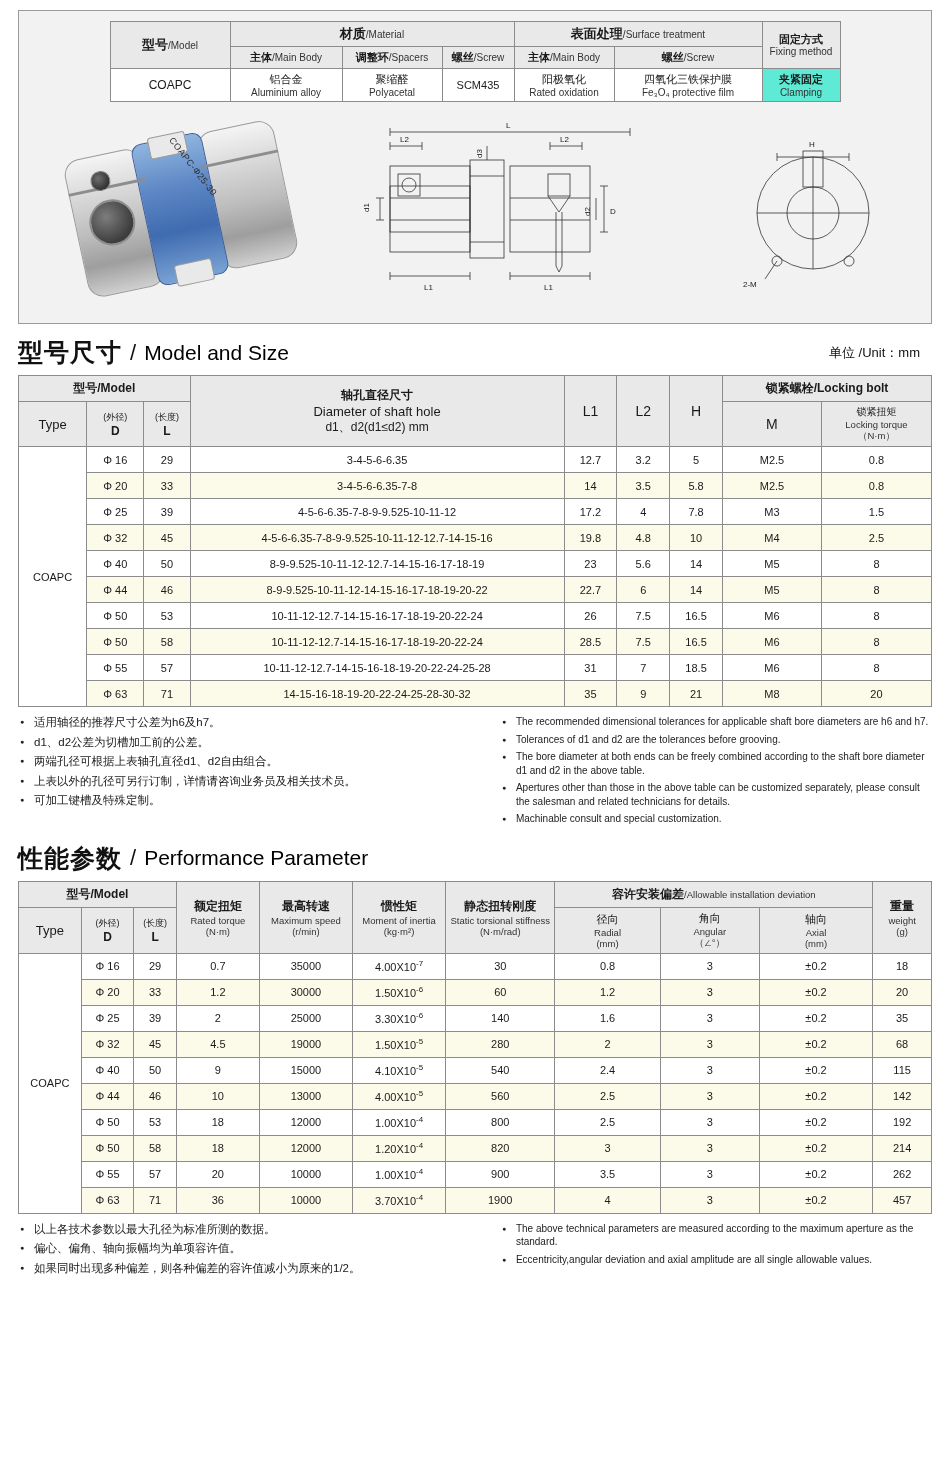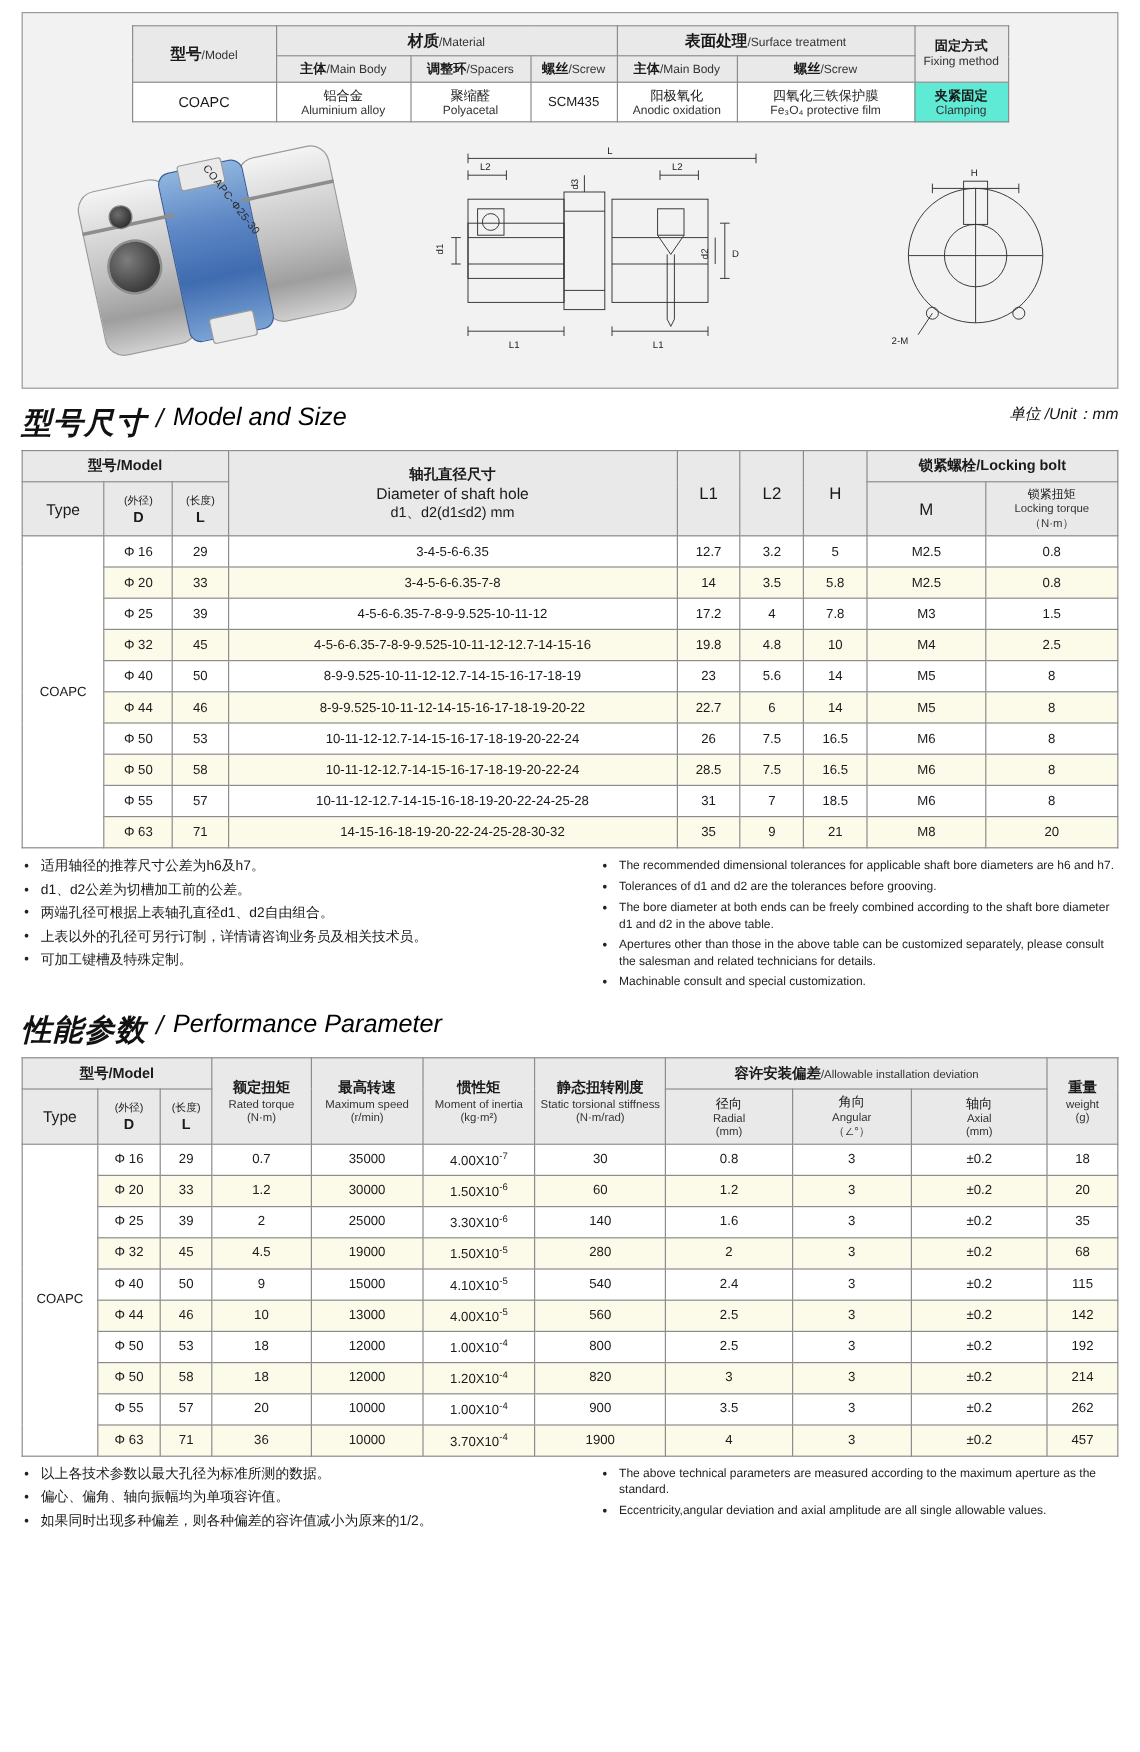--- a/index.html
+++ b/index.html
@@ -74,21 +74,21 @@
   .s2 { left: 140px; top: 44px; width: 78px; height: 3px; }
   .label-on {
     position: absolute; left: 96px; top: 38px; transform: rotate(64deg);
     font-size: 9px; color: #2b2b2b; white-space: nowrap; letter-spacing: .5px;
   }
 
   
   svg { display: block; }
 
   
-  .sec-title { margin: 12px 0 6px 0; display: flex; align-items: flex-start; font-style: italic; }
+  .sec-title { margin: 12px 12px 6px 0; display: flex; align-items: center; }
   .sec-title .zh { font-size: 25px; font-weight: bold; color: #111; letter-spacing: 1px; }
   .sec-title .sep { font-size: 22px; color: #111; margin: 0 8px; }
   .sec-title .en2 { font-size: 21px; color: #000000; }
   .unit { margin-left: auto; font-size: 13px; color: #111; }
 
   
   table.data { border-collapse: collapse; width: 914px; background: #fff; }
   table.data th, table.data td {
     border: 1px solid #8c8c8c; font-size: 11px; font-weight: normal;
     text-align: center; vertical-align: middle; padding: 3px 4px; height: 26px;
@@ -159,21 +159,21 @@
           <div>铝合金</div>
           <div class="en">Aluminium alloy</div>
         </td>
         <td>
           <div>聚缩醛</div>
           <div class="en">Polyacetal</div>
         </td>
         <td>SCM435</td>
         <td>
           <div>阳极氧化</div>
-          <div class="en">Anodic oxidation</div>
+          <div class="en">Rated oxidation</div>
         </td>
         <td>
           <div>四氧化三铁保护膜</div>
           <div class="en">Fe₃O₄ protective film</div>
         </td>
         <td class="yellowcell">
           <div class="cn-sm">夹紧固定</div>
           <div class="en">Clamping</div>
         </td>
       </tr>

